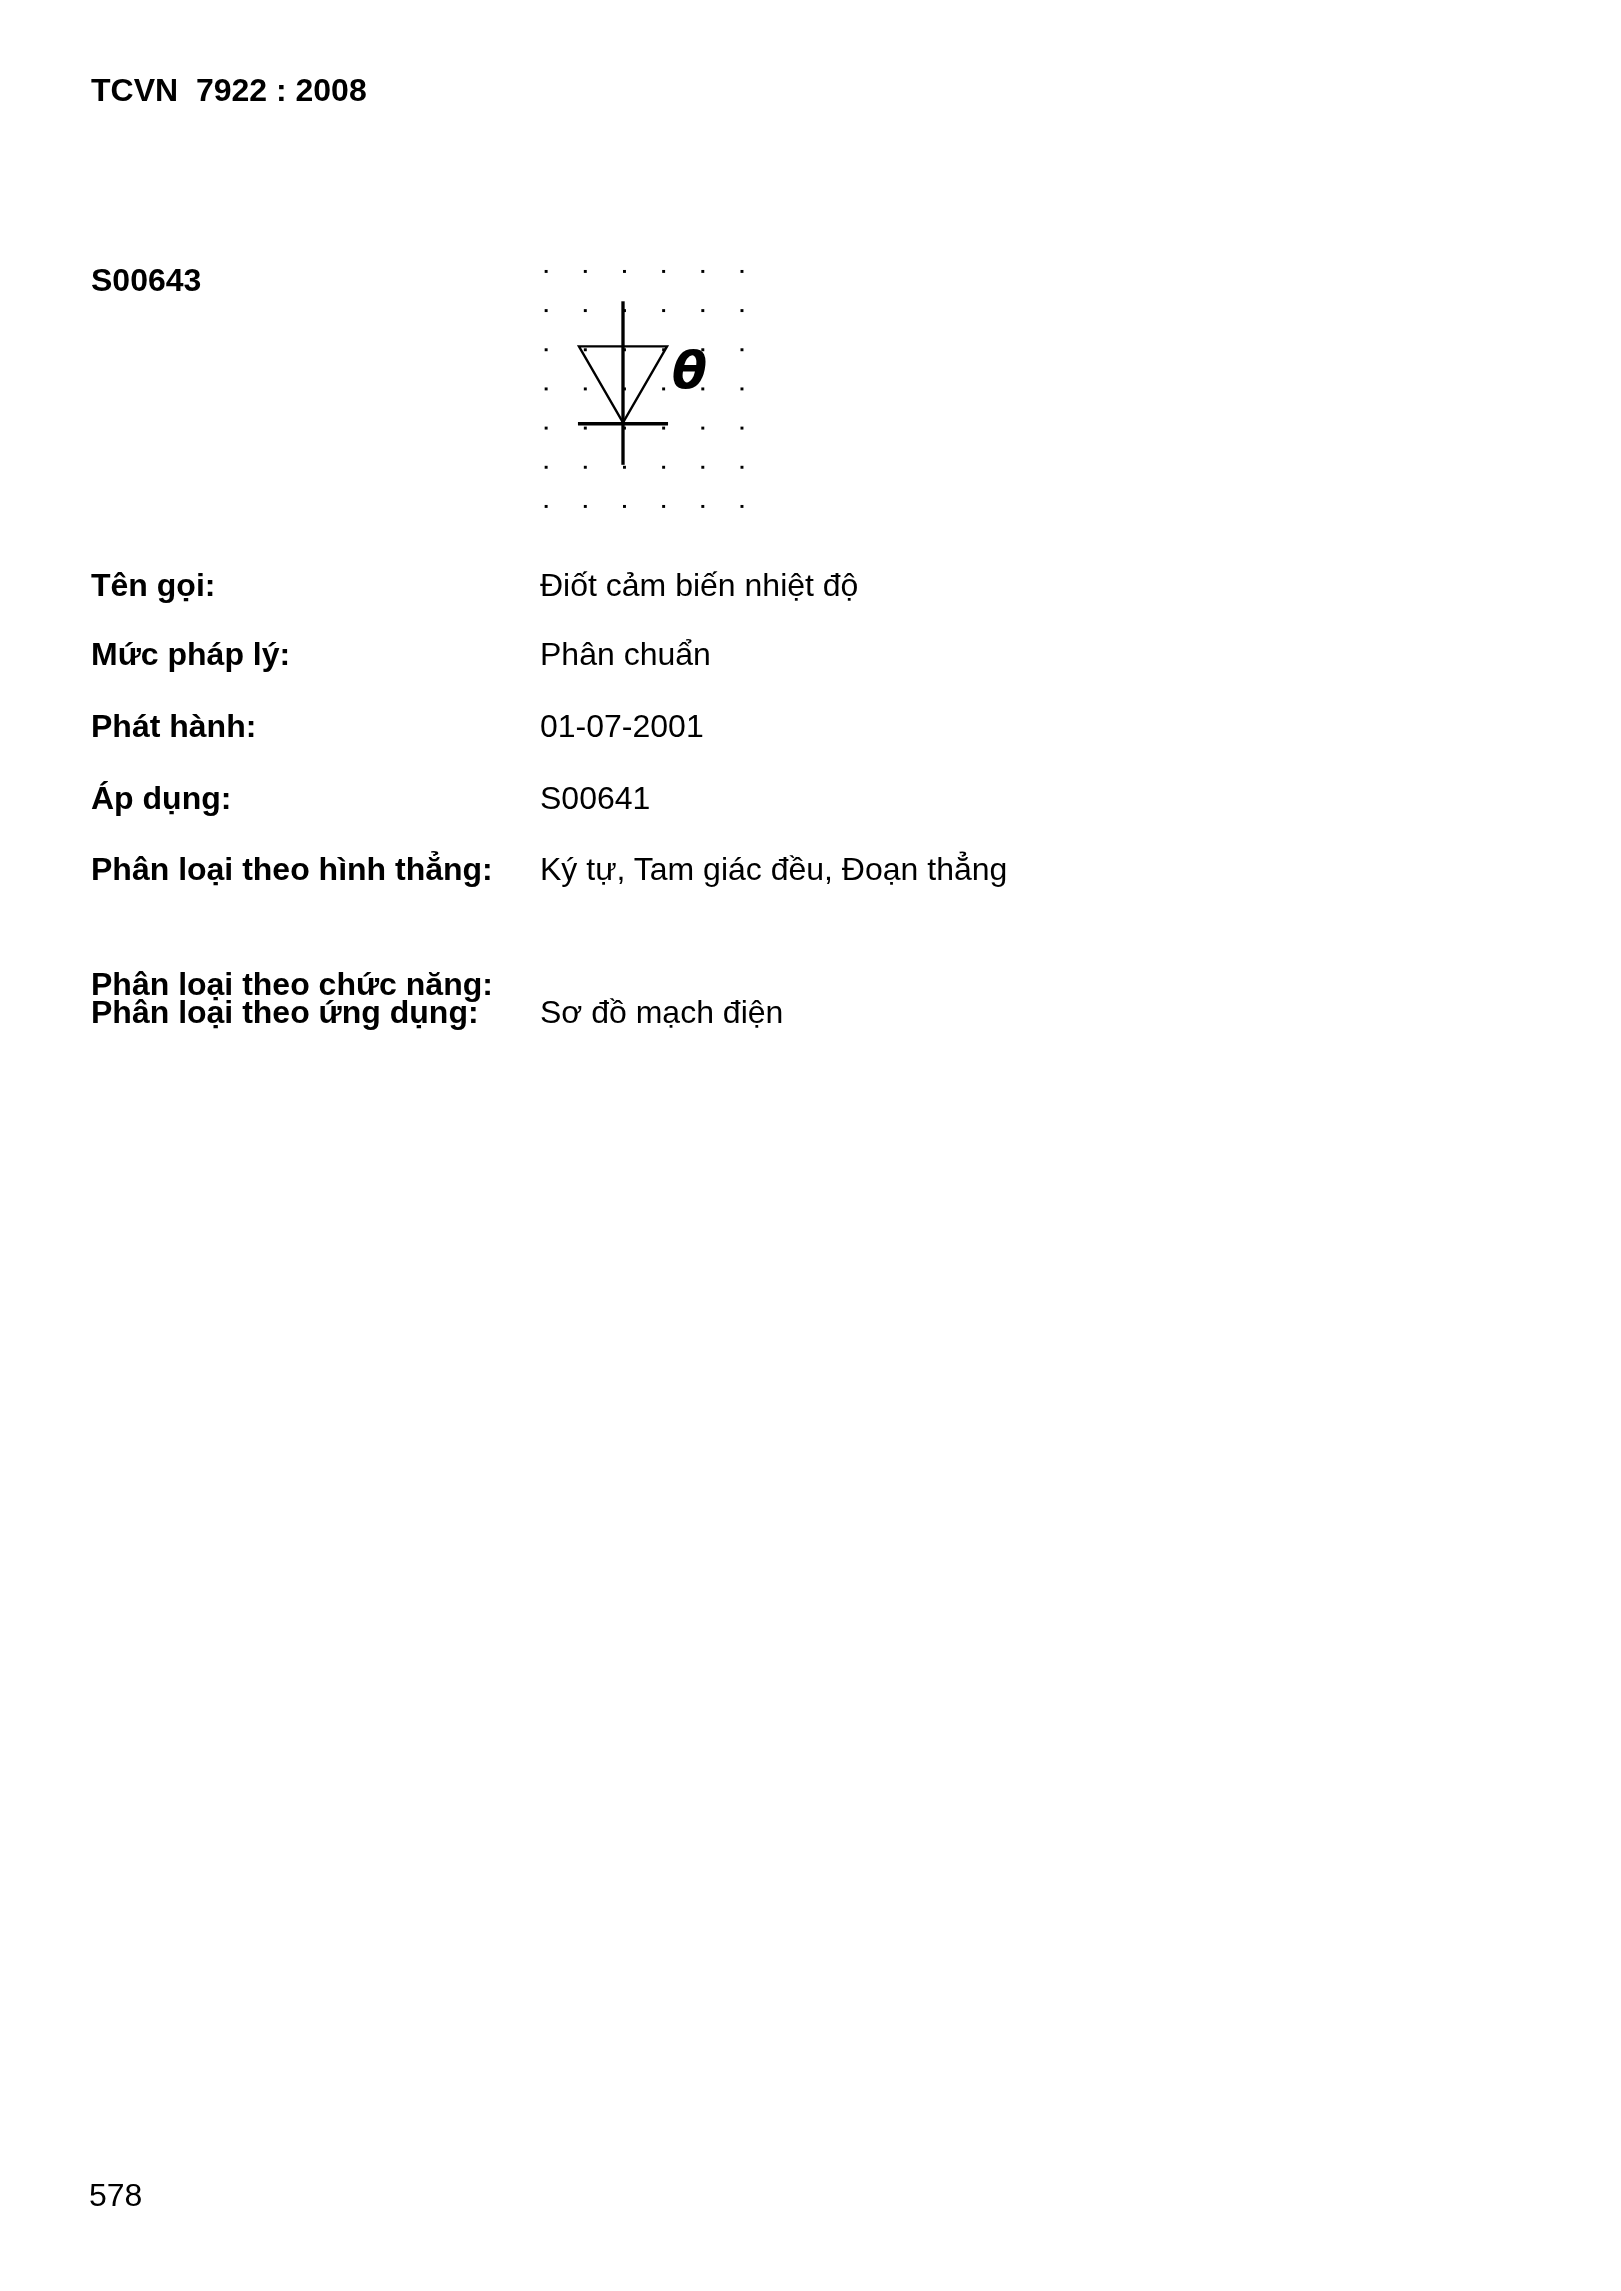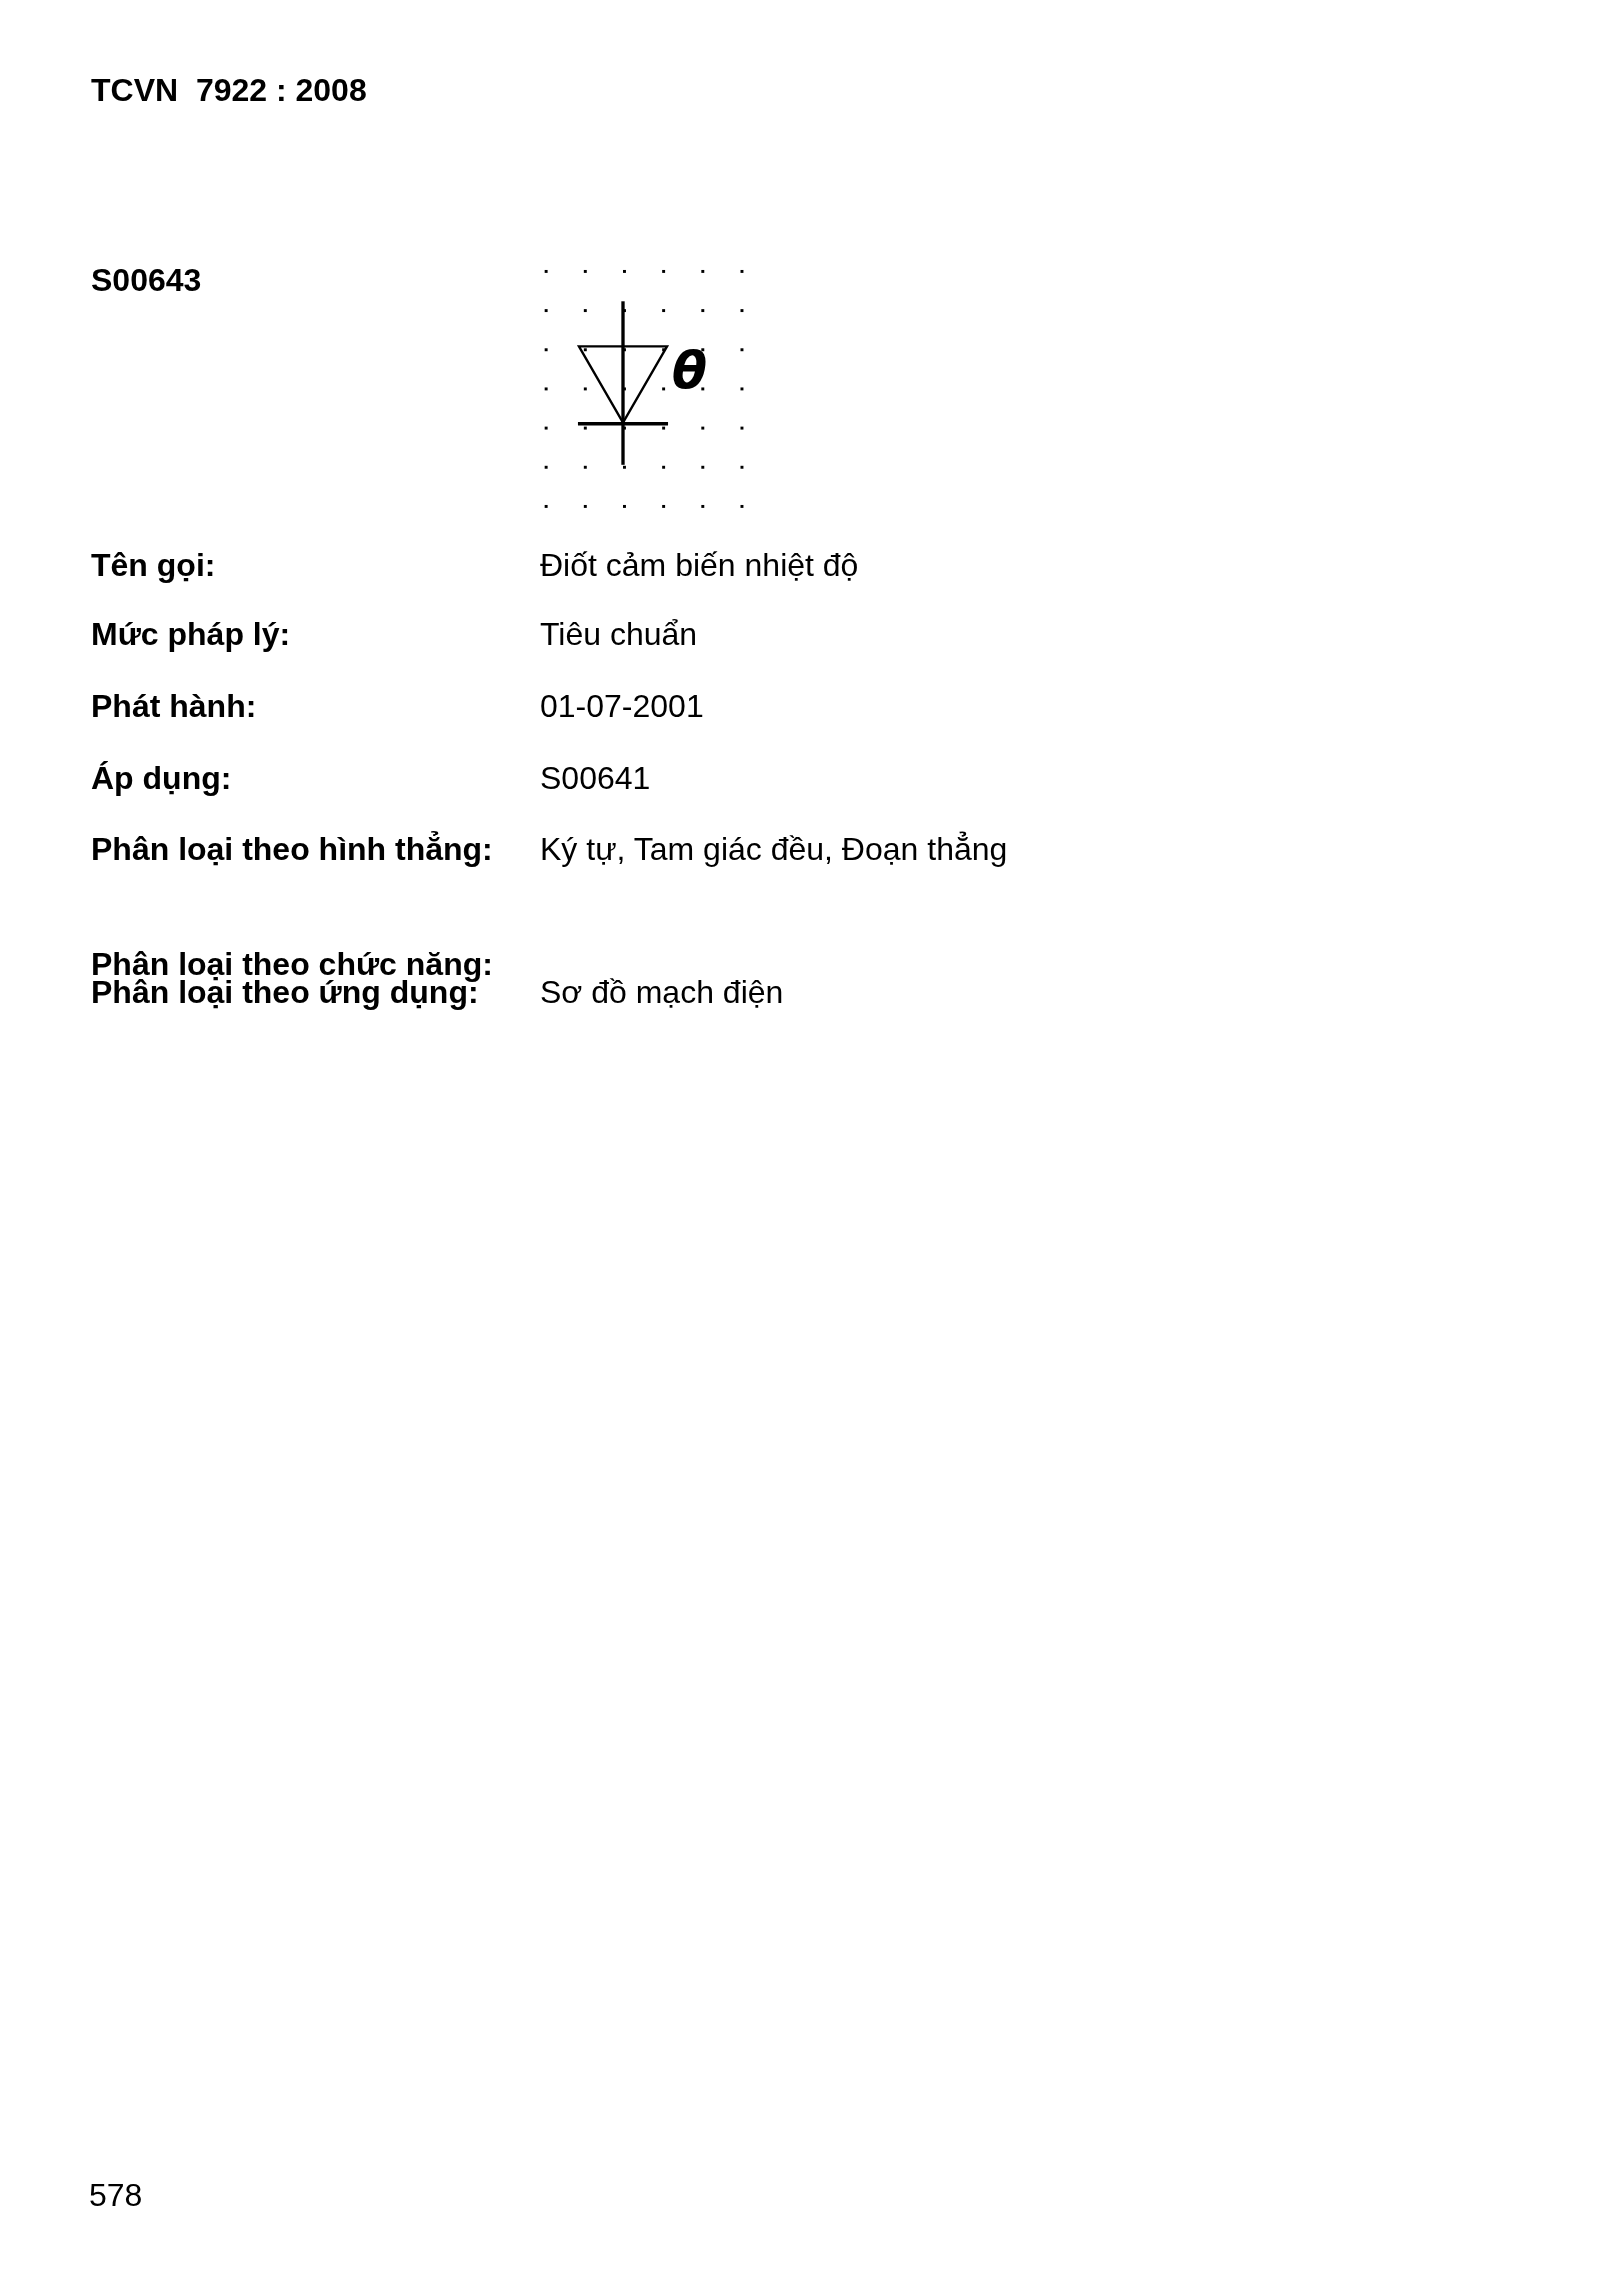--- a/index.html
+++ b/index.html
@@ -37,20 +37,21 @@
   .diagram {
     position: absolute;
     left: 529px;
     top: 253px;
   }
   .field-row {
     position: absolute;
     left: 0;
     width: 1621px;
     height: 43px;
+    margin-top: 20px;
   }
   .field-label {
     position: absolute;
     left: 91px;
     top: 0;
     font-size: 32px;
     font-weight: 700;
     line-height: 1.1;
     white-space: nowrap;
   }
@@ -96,21 +97,21 @@
 
   <div class="fields">
 
     <div class="field-row" style="top:548px">
       <span class="field-label">Tên gọi:</span>
       <span class="field-value">Điốt cảm biến nhiệt độ</span>
     </div>
 
     <div class="field-row" style="top:617px">
       <span class="field-label">Mức pháp lý:</span>
-      <span class="field-value">Tiêu chuẩn</span>
+      <span class="field-value">Phân chuẩn</span>
     </div>
 
     <div class="field-row" style="top:689px">
       <span class="field-label">Phát hành:</span>
       <span class="field-value">01-07-2001</span>
     </div>
 
     <div class="field-row" style="top:761px">
       <span class="field-label">Áp dụng:</span>
       <span class="field-value">S00641</span>

